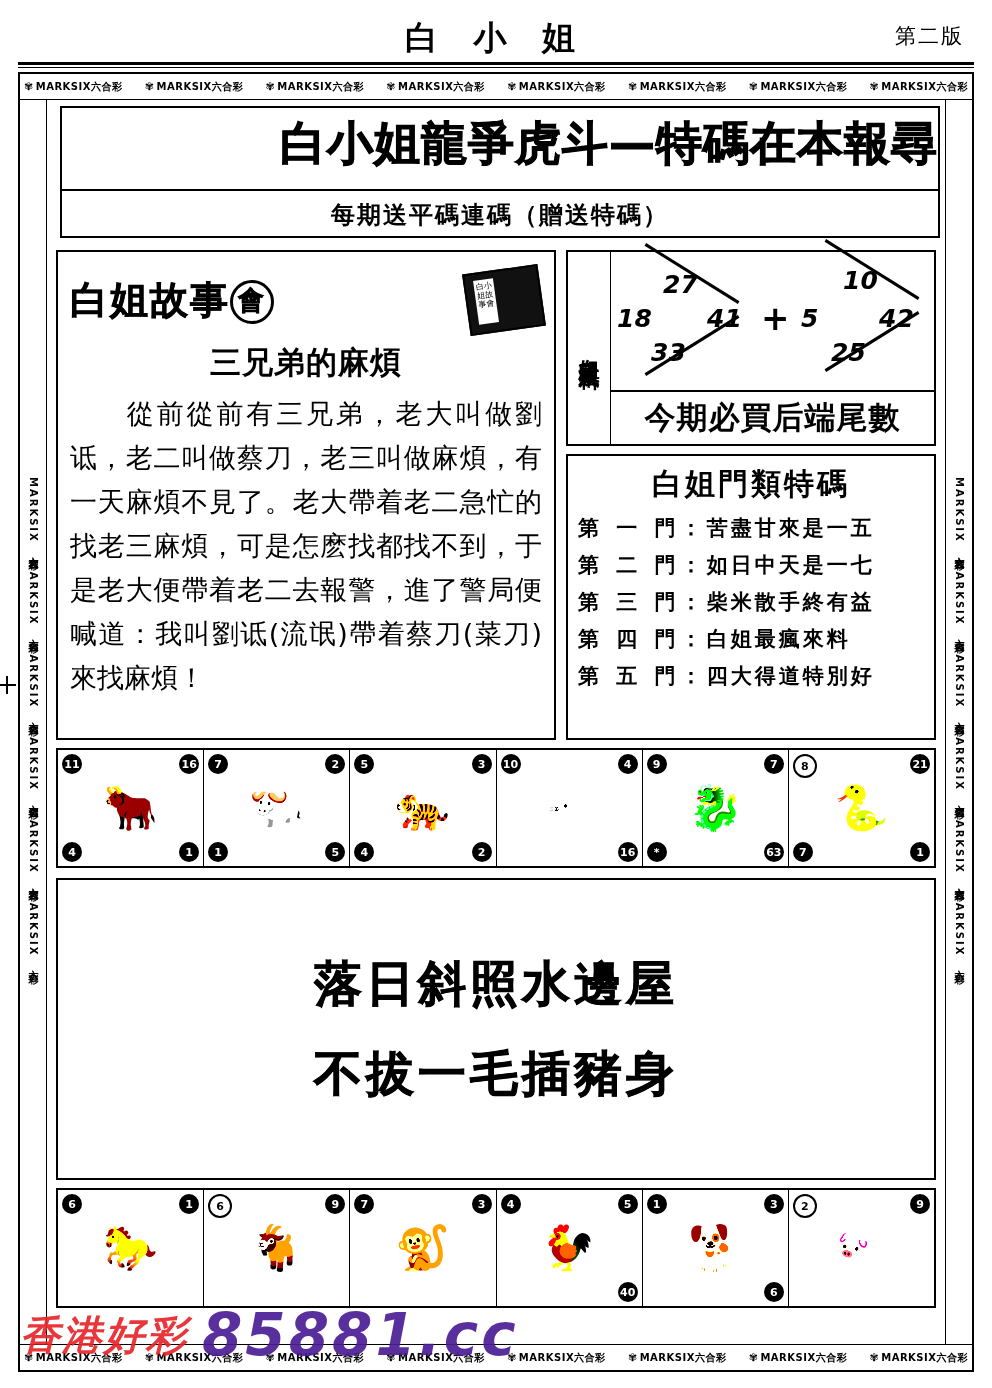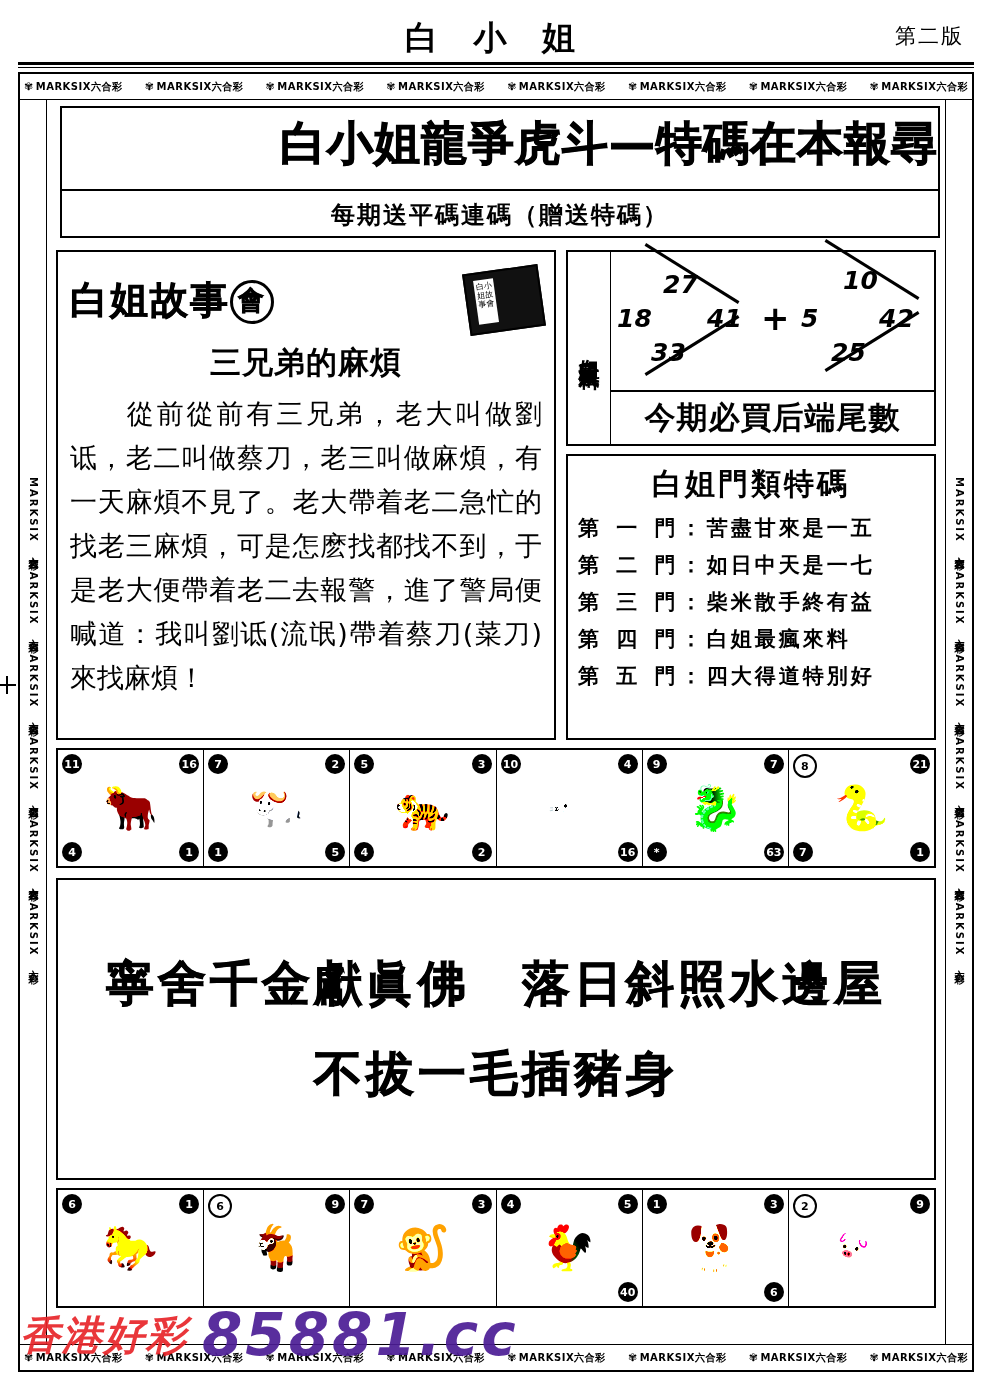--- a/index.html
+++ b/index.html
@@ -403,21 +403,20 @@
             <div class="animal">🐍</div>
             <div class="badge tl open">8</div>
             <div class="badge tr">21</div>
             <div class="badge bl">7</div>
             <div class="badge br">1</div>
           </div>
         </div>
 
       <div class="verse-box">
         <div class="verse-line">
-          <span>寧舍千金獻眞佛</span>
           <span>落日斜照水邊屋</span>
         </div>
         <div class="verse-line">
           <span>不拔一毛插豬身</span>
         </div>
       </div>
 
       <div class="strip bottom" id="strip-bottom">
           <div class="cell">
             <div class="animal">🐎</div>

